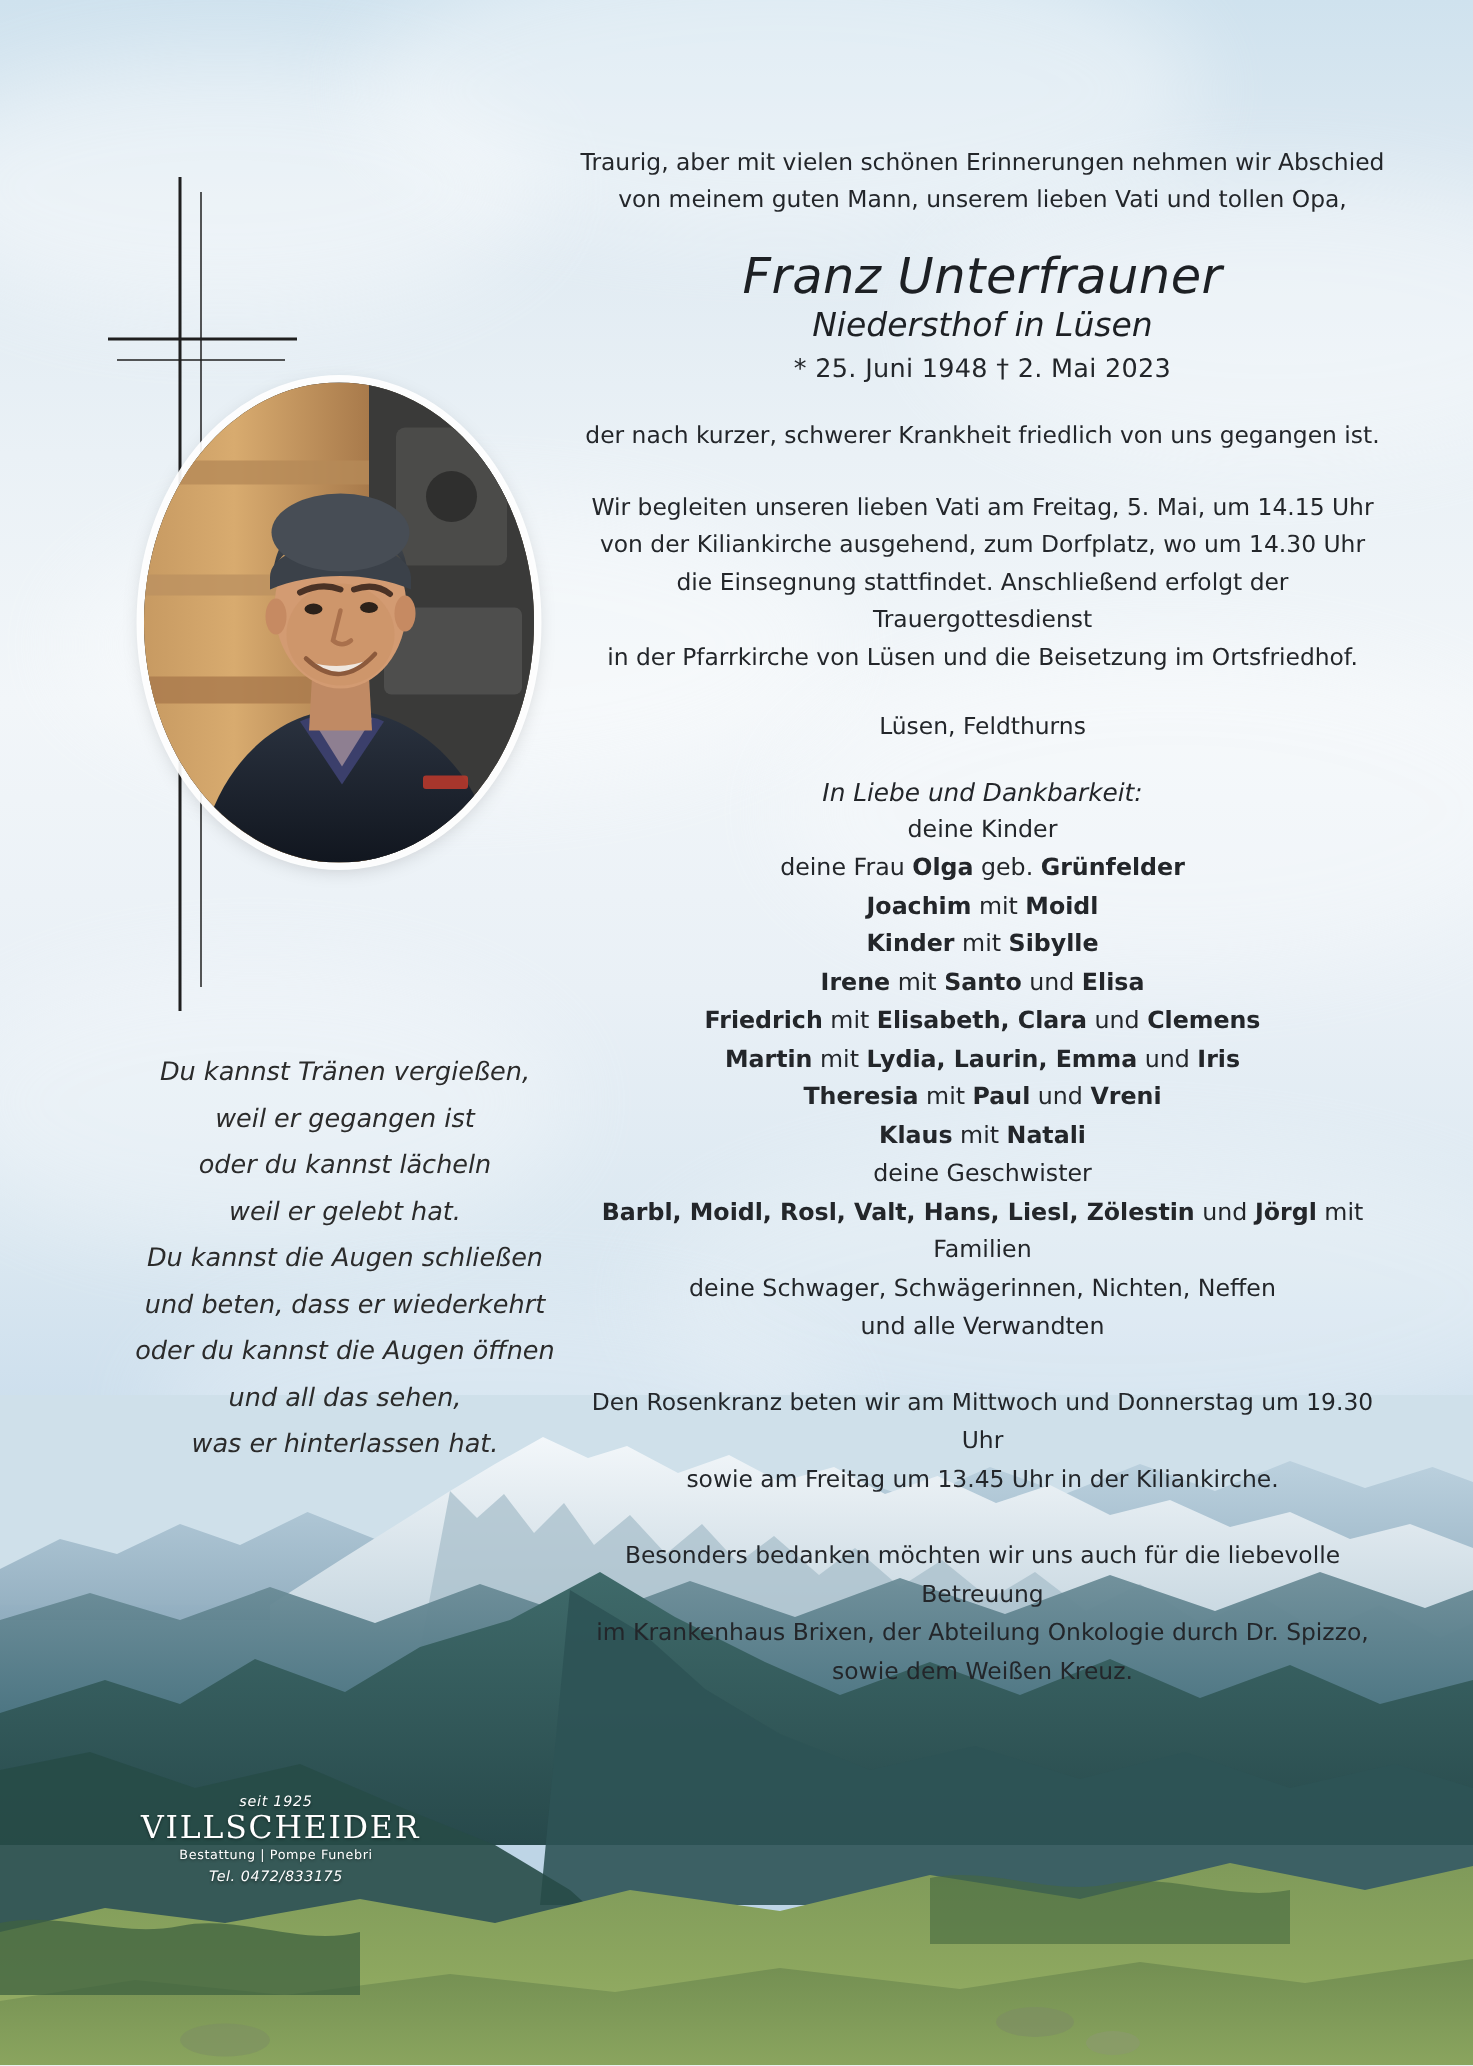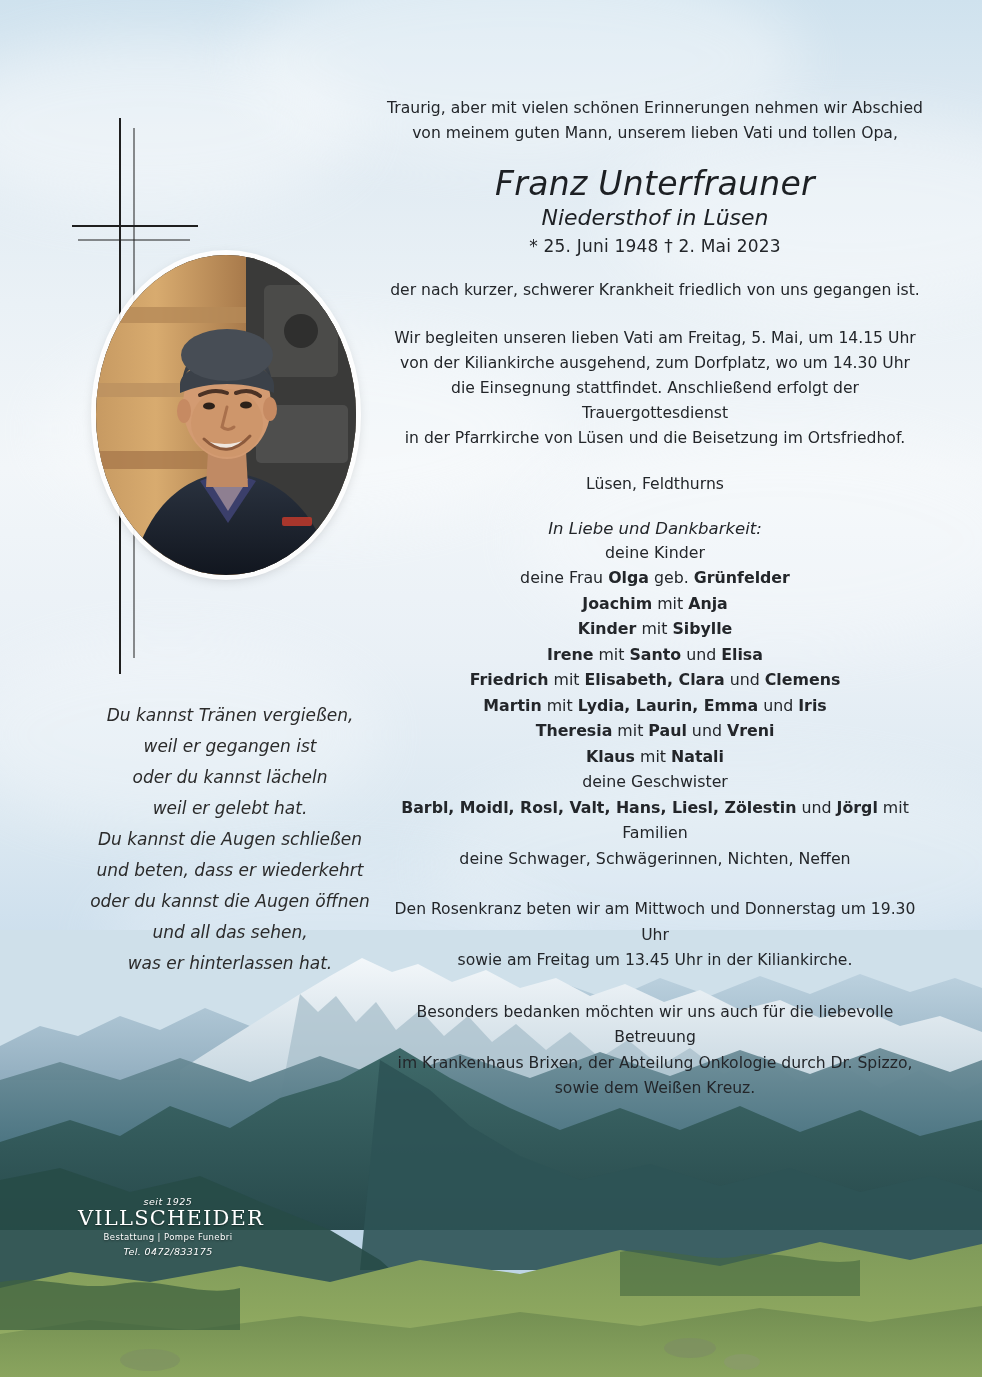--- a/index.html
+++ b/index.html
@@ -150,21 +150,21 @@
   .family b { font-weight: bold; }
   .closing {
     margin-top: 26px;
     font-size: 15.6px;
     line-height: 25.5px;
   }
 
   
   .logo {
     position: absolute;
-    left: 78px;
+    left: 94px;
     top: 1196px;
     width: 180px;
     text-align: center;
     color: #ffffff;
     font-family: "DejaVu Sans", sans-serif;
     text-shadow: 0 1px 2px rgba(0,0,0,0.45);
   }
   .logo .seit {
     font-size: 9.5px;
     font-style: italic;
@@ -377,30 +377,31 @@
       <div>in der Pfarrkirche von Lüsen und die Beisetzung im Ortsfriedhof.</div>
     </div>
 
     <div class="places">Lüsen, Feldthurns</div>
 
     <div class="thanks-head">In Liebe und Dankbarkeit:</div>
 
     <div class="family">
       <div>deine Kinder</div>
       <div>deine Frau <b>Olga</b> geb. <b>Grünfelder</b></div>
-      <div><b>Joachim</b> mit <b>Anja</b></div>
+      <div><b>Joachim</b> mit <b>Moidl</b></div>
       <div><b>Kinder</b> mit <b>Sibylle</b></div>
       <div><b>Irene</b> mit <b>Santo</b> und <b>Elisa</b></div>
       <div><b>Friedrich</b> mit <b>Elisabeth, Clara</b> und <b>Clemens</b></div>
       <div><b>Martin</b> mit <b>Lydia, Laurin, Emma</b> und <b>Iris</b></div>
       <div><b>Theresia</b> mit <b>Paul</b> und <b>Vreni</b></div>
       <div><b>Klaus</b> mit <b>Natali</b></div>
       <div>deine Geschwister</div>
       <div><b>Barbl, Moidl, Rosl, Valt, Hans, Liesl, Zölestin</b> und <b>Jörgl</b> mit Familien</div>
       <div>deine Schwager, Schwägerinnen, Nichten, Neffen</div>
+      <div>und alle Verwandten</div>
     </div>
 
     <div class="closing">
       <div>Den Rosenkranz beten wir am Mittwoch und Donnerstag um 19.30 Uhr</div>
       <div>sowie am Freitag um 13.45 Uhr in der Kiliankirche.</div>
     </div>
 
     <div class="closing">
       <div>Besonders bedanken möchten wir uns auch für die liebevolle Betreuung</div>
       <div>im Krankenhaus Brixen, der Abteilung Onkologie durch Dr. Spizzo,</div>

